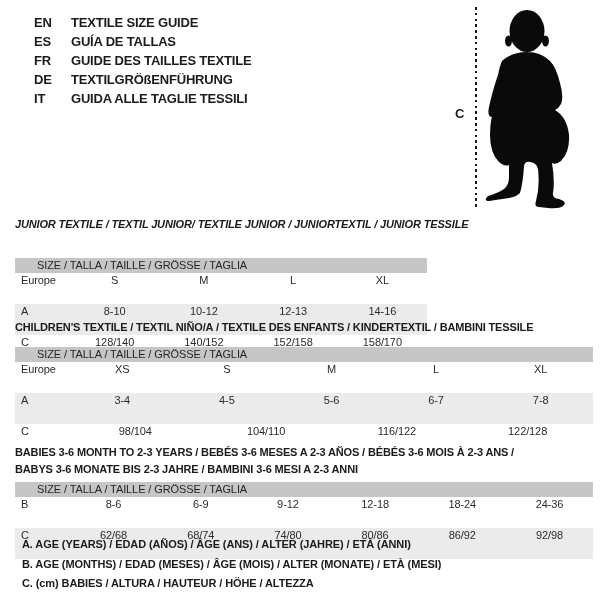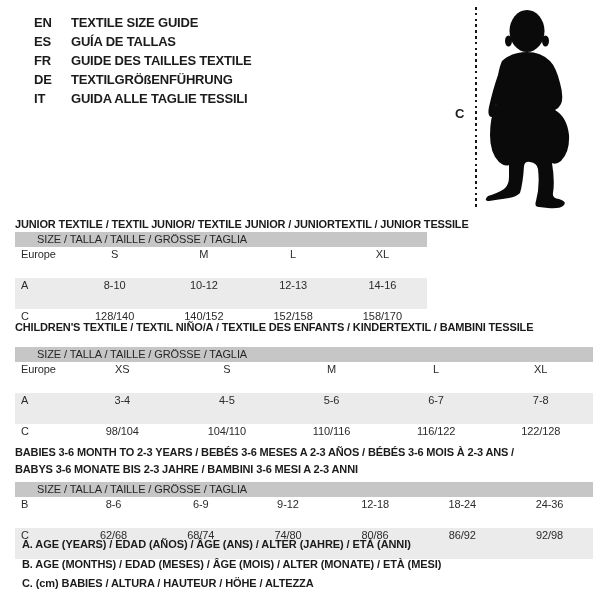--- a/index.html
+++ b/index.html
@@ -18,21 +18,21 @@
   .measure-label{position:absolute;left:455px;top:106px;font-weight:bold;font-size:13px;}
   .baby{position:absolute;left:482px;top:5px;}
   
   .size-table{position:absolute;font-size:11px;color:#2b2b2b;letter-spacing:-0.1px;}
   .t0{left:15px;top:217px;width:412px;}
   .t1{left:15px;top:320px;width:578px;}
   .t2{left:15px;top:428px;width:578px;margin-top:16px;}
   .ttitle{font-weight:bold;color:var(--text-dark,#1b1b1b);white-space:nowrap;
     font-size:11px;letter-spacing:-0.15px;}
   .t0 .ttitle,.t1 .ttitle{line-height:15px;}
-  .t0 .ttitle{margin-bottom:0;}
+  .t0 .ttitle{margin-bottom:26px;font-style:italic;}
   .t1 .ttitle{margin-bottom:12px;}
   .t2 .ttitle{line-height:17px;margin-bottom:4px;}
   .size-header{height:15px;line-height:15px;background:var(--table-header-bg,#c6c6c6);
     padding-left:22px;color:#262626;}
   .trow{display:flex;height:31px;line-height:15px;}
   .trow.shaded{background:var(--row-shade-bg,#ebebeb);}
   .tlabel{flex:0 0 49px;padding-left:6px;}
   .tcell{flex:1;text-align:center;}
   
   .legend{position:absolute;left:22px;top:535px;font-weight:bold;font-size:11px;
@@ -132,21 +132,20 @@
           <span class="tcell">3-4</span>
           <span class="tcell">4-5</span>
           <span class="tcell">5-6</span>
           <span class="tcell">6-7</span>
           <span class="tcell">7-8</span>
         </div>
         <div class="trow">
           <span class="tlabel">C</span>
           <span class="tcell">98/104</span>
           <span class="tcell">104/110</span>
-          <span class="tcell">110/116</span>
           <span class="tcell">116/122</span>
           <span class="tcell">122/128</span>
         </div>
       </div>
   </div>
 
   <div class="size-table t2">
     <div class="ttitle">
         <div class="ttitle-line">BABIES 3-6 MONTH TO 2-3 YEARS / BEBÉS 3-6 MESES A 2-3 AÑOS / BÉBÉS 3-6 MOIS À 2-3 ANS /</div>
         <div class="ttitle-line">BABYS 3-6 MONATE BIS 2-3 JAHRE / BAMBINI 3-6 MESI A 2-3 ANNI</div>

